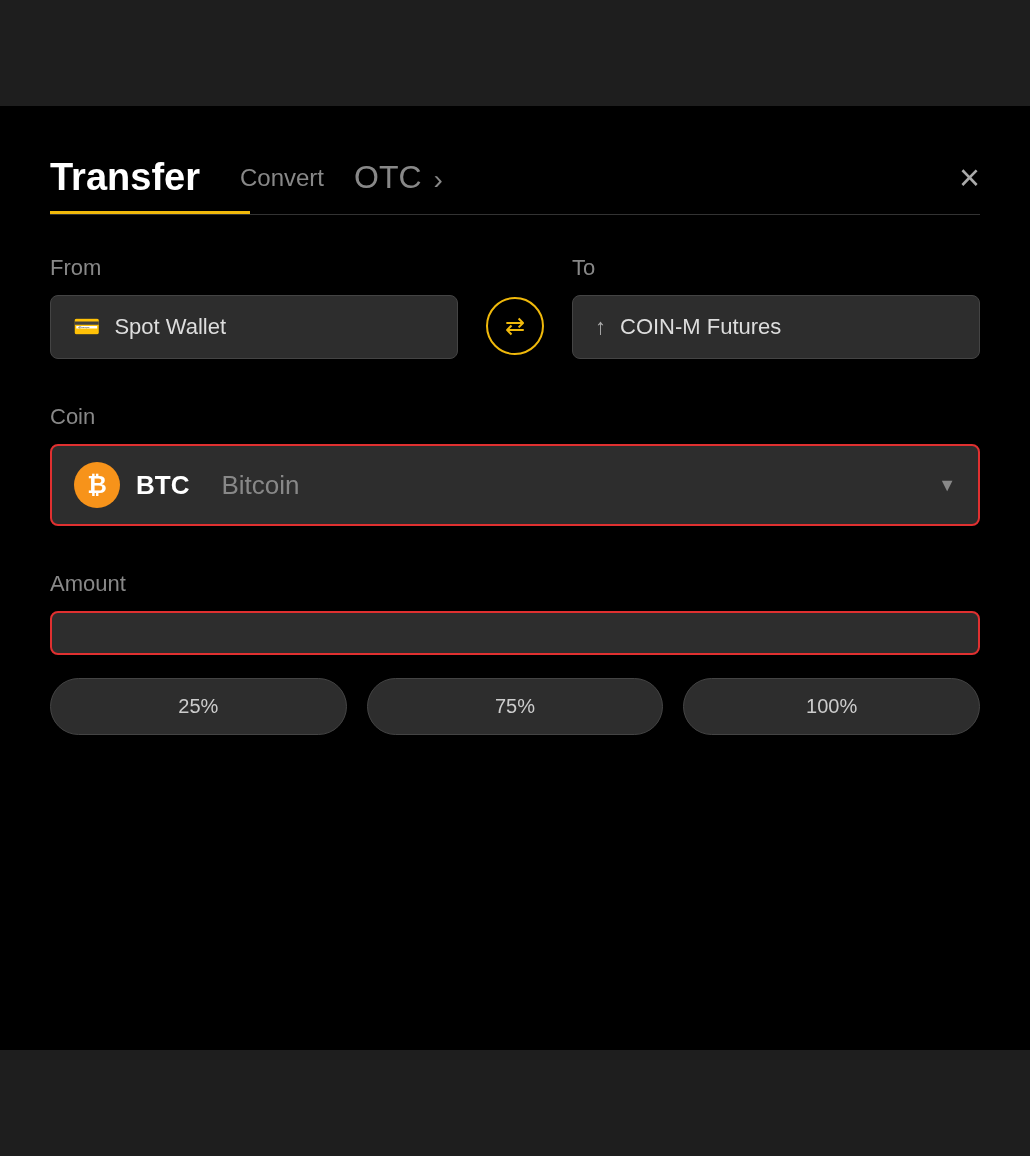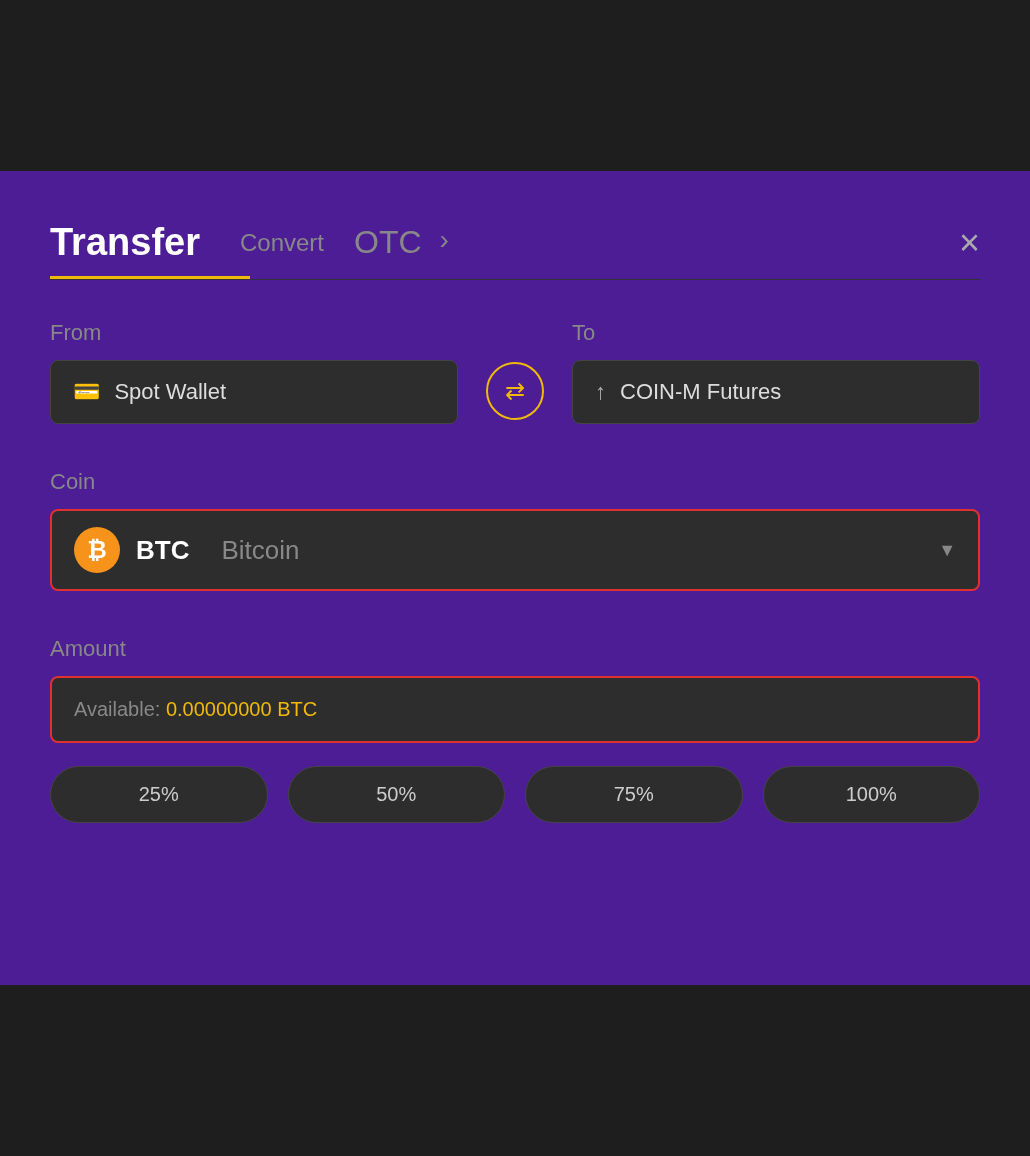--- a/index.html
+++ b/index.html
@@ -13,22 +13,22 @@
       height: 1156px;
       background: #1e1e1e;
       display: flex;
       align-items: center;
       justify-content: center;
       font-family: -apple-system, BlinkMacSystemFont, 'Segoe UI', sans-serif;
     }
 
     .modal {
       width: 1030px;
-      height: 814px;
-      background: #4c1d95;
+      height: 944px;
+      background: #000000;
       position: relative;
       padding: 50px 50px 50px 50px;
       display: flex;
       flex-direction: column;
     }
 
     
     .header {
       display: flex;
       align-items: center;
@@ -50,22 +50,22 @@
       margin-right: 30px;
       cursor: pointer;
     }
 
     .tab-otc {
       font-size: 32px;
       font-weight: 400;
       color: #888;
       cursor: pointer;
       display: flex;
-      align-items: flex-start;
-      gap: 18px;
+      align-items: flex-end;
+      gap: 12px;
     }
 
     .tab-otc .chevron {
       font-size: 28px;
       color: #888;
     }
 
     .close-btn {
       margin-left: auto;
       font-size: 36px;
@@ -365,27 +365,23 @@
       <div class="btc-icon">₿</div>
       <span class="btc-label">BTC</span>
       <span class="btc-name">Bitcoin</span>
       <span class="chevron-down">▼</span>
     </div>
   </div>
 
   <div class="amount-section">
     <div class="amount-label">Amount</div>
     <div class="amount-box">
-      <span class="available-text">
-        <span>Available: </span><span class="available-amount">0.00000000 BTC</span>
-      </span>
     </div>
   </div>
 
   <div class="pct-row">
     <button class="pct-btn">25%</button>
-    <button class="pct-btn">50%</button>
     <button class="pct-btn">75%</button>
     <button class="pct-btn">100%</button>
   </div>
 
 
 </div>
 
 </body></html>

